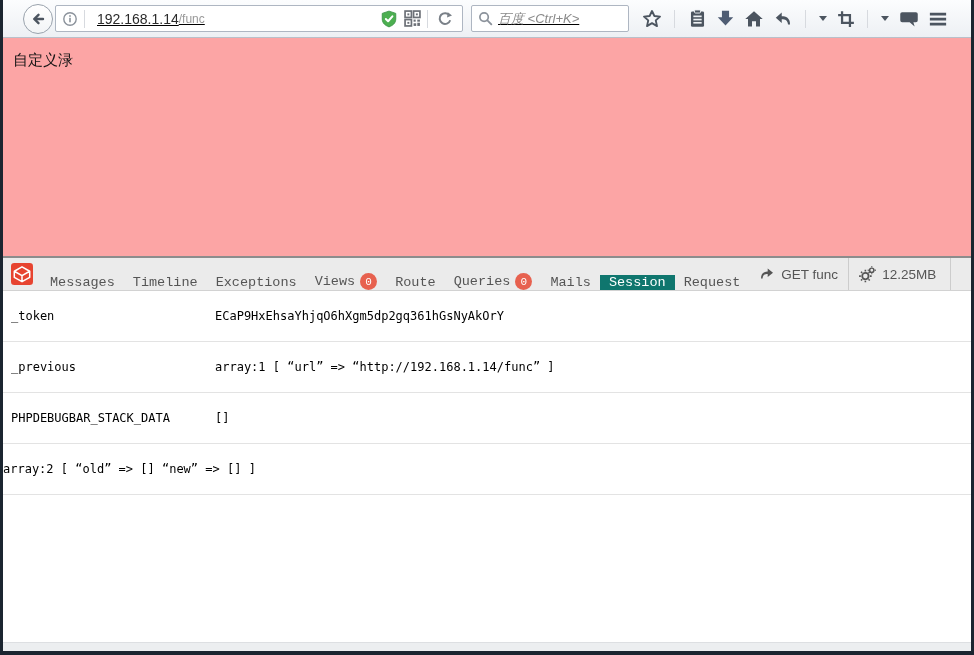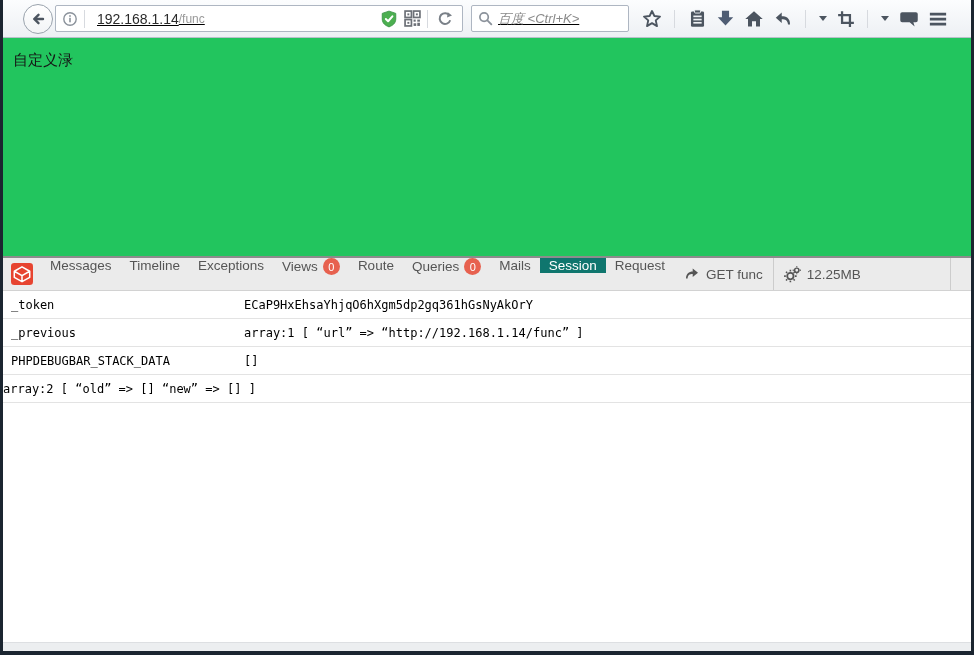--- a/index.html
+++ b/index.html
@@ -35,21 +35,21 @@
   .searchbar input{
     border:none; outline:none; width:100%; font-size:13px; margin-left:5px;
     font-family:"Liberation Sans", sans-serif; color:#333; background:transparent;
   }
   .searchbar input::placeholder{ font-style:italic; color:#8a8a8a; }
   .tb-icons{ display:flex; align-items:center; margin-left:10px; flex:1; justify-content:space-between;}
   .tb-btn{ background:none; border:none; padding:2px 3px; cursor:pointer; display:flex; align-items:center;}
   .caret{ width:0; height:0; border-left:4px solid transparent; border-right:4px solid transparent;
           border-top:5px solid #4c5560; margin-left:1px;}
   
-  .content{ flex:0 0 218px; background:#22c55e; padding:13px 10px; }
+  .content{ flex:0 0 218px; background:#fca5a5; padding:13px 10px; }
   .page-text{ font-size:15px; color:#151515; }
   
   .debugbar{ flex:1; display:flex; flex-direction:column; border-top:2px solid #8c8c8c; background:#fff;}
   .dbg-header{
     height:33px; flex:0 0 33px; background:#ebebeb; border-bottom:1px solid #d2d2d2;
     display:flex; align-items:stretch; font-size:13.5px; color:#555;
   }
   .dbg-logo{ width:22px; height:22px; border-radius:3px; margin:5px 8px 0 8px; flex:0 0 auto;}
   .dbg-tab{
     display:flex; align-items:center; padding:0 9px; cursor:pointer; white-space:nowrap;
@@ -62,22 +62,22 @@
   .indicator{
     display:flex; align-items:center; padding:12px 10px; border-left:1px solid #ccc; white-space:nowrap; gap:6px;
   }
   .indicator:first-of-type{ border-left:none; }
   .dbg-controls{
     margin-left:auto; display:flex; align-items:center; gap:9px;
     border-left:1px solid #ccc; padding:0 10px;
   }
   .dbg-body{ flex:1; background:#fff; overflow:hidden; }
   .kv-row{
-    display:flex; align-items:center; height:28px; border-bottom:1px solid #e3e3e3;
-    font-family:"DejaVu Sans Mono", monospace; font-size:12px; color:#000;gap:29px;
+    display:flex; align-items:center; height:51px; border-bottom:1px solid #e3e3e3;
+    font-family:"DejaVu Sans Mono", monospace; font-size:12px; color:#000;
   }
   .kv-key{ flex:0 0 212px; padding-left:8px; white-space:nowrap;}
   .kv-val{ flex:1; white-space:nowrap;}
   
   .bottom-strip{ flex:0 0 9px; background:#eceef0; border-top:1px solid #dddfe2;}
   .bottom-edge{ flex:0 0 4px; background:#1b2530; }
   svg{ display:block; }
 </style>
 </head>
 <body>
@@ -228,21 +228,21 @@
   </div>
 
   <div class="debugbar">
     <div class="dbg-header">
       <div class="dbg-logo" id="dbg-logo">
         <svg width="22" height="22" viewBox="0 0 20 20">
             <rect width="20" height="20" rx="3" id="logo-rect" fill="#e74430"></rect>
             <path d="M3 7.5 L10 3.5 L17 7.5 L10 11.5 Z M3 7.5 L3 13 L10 17 L10 11.5 M17 7.5 L17 13 L10 17" fill="none" stroke="#fff" stroke-width="1.4" stroke-linejoin="round"></path>
           </svg>
       </div>
-      <div id="dbg-tabs" style="display:flex; align-items:flex-start;">
+      <div id="dbg-tabs" style="display:flex; align-items:flex-end;font-family:Liberation Mono, monospace;">
           <div class="dbg-tab">
             <span>Messages</span>
           </div>
           <div class="dbg-tab">
             <span>Timeline</span>
           </div>
           <div class="dbg-tab">
             <span>Exceptions</span>
           </div>
           <div class="dbg-tab">

